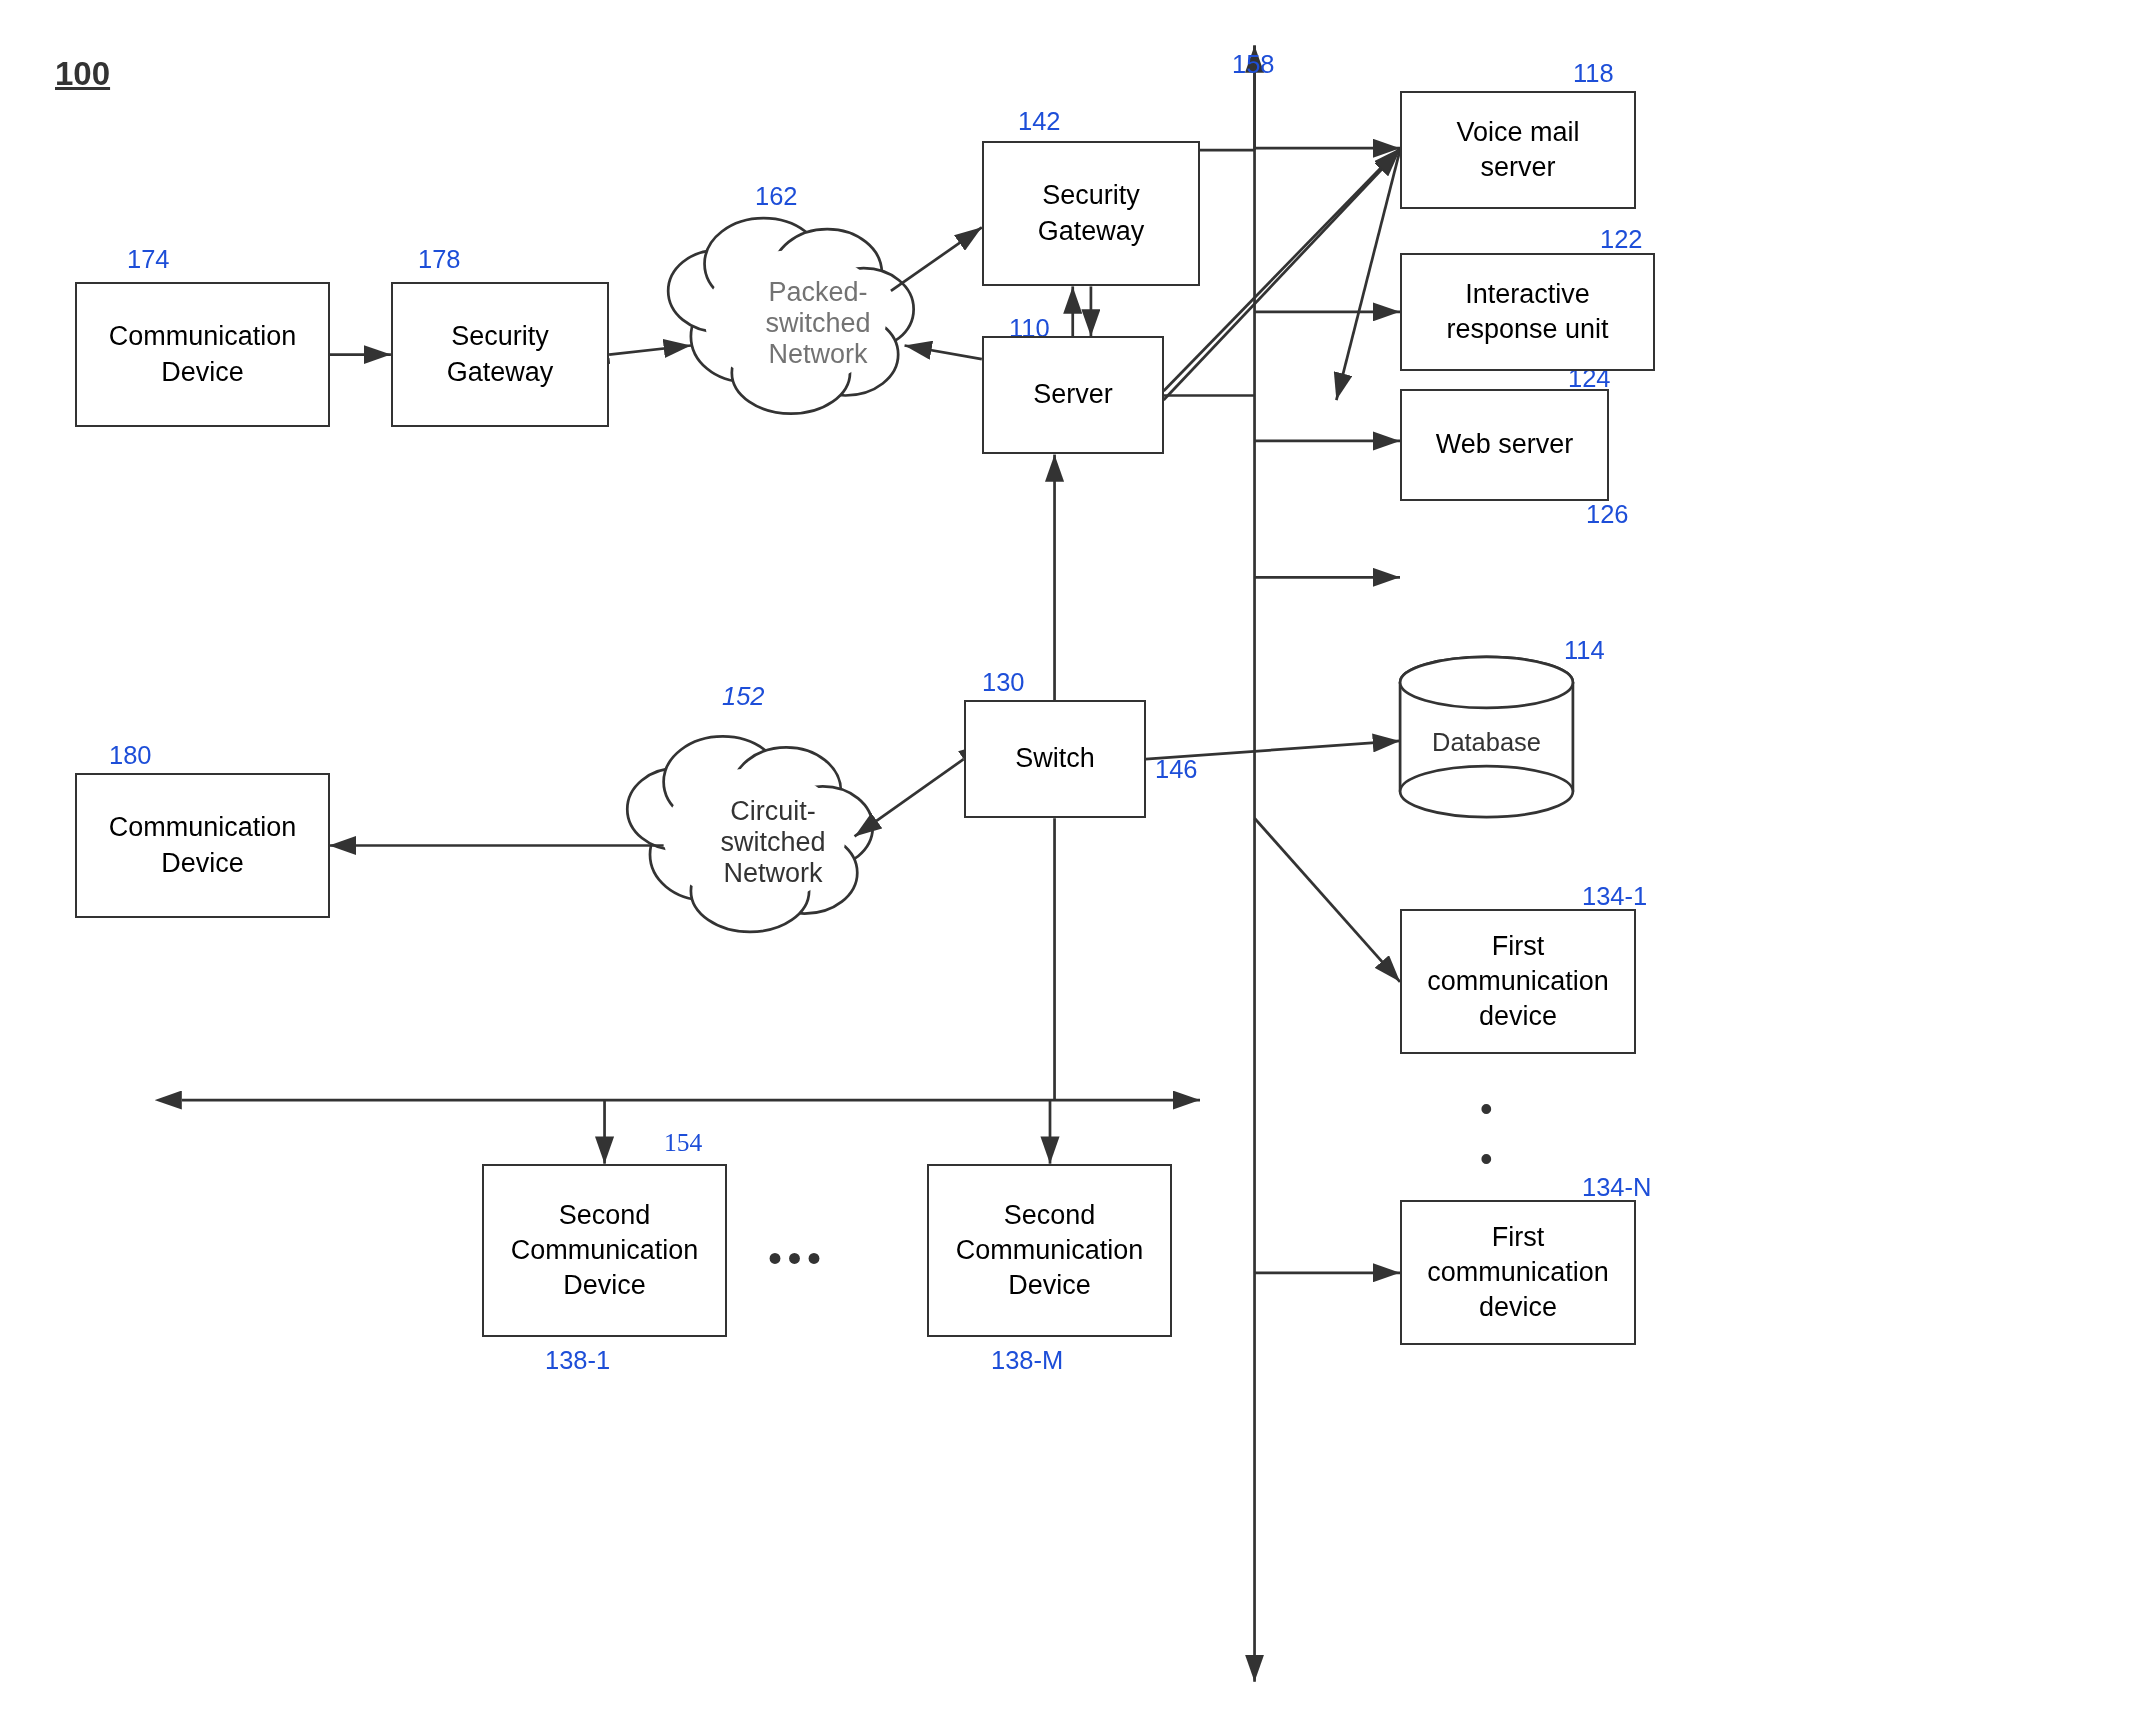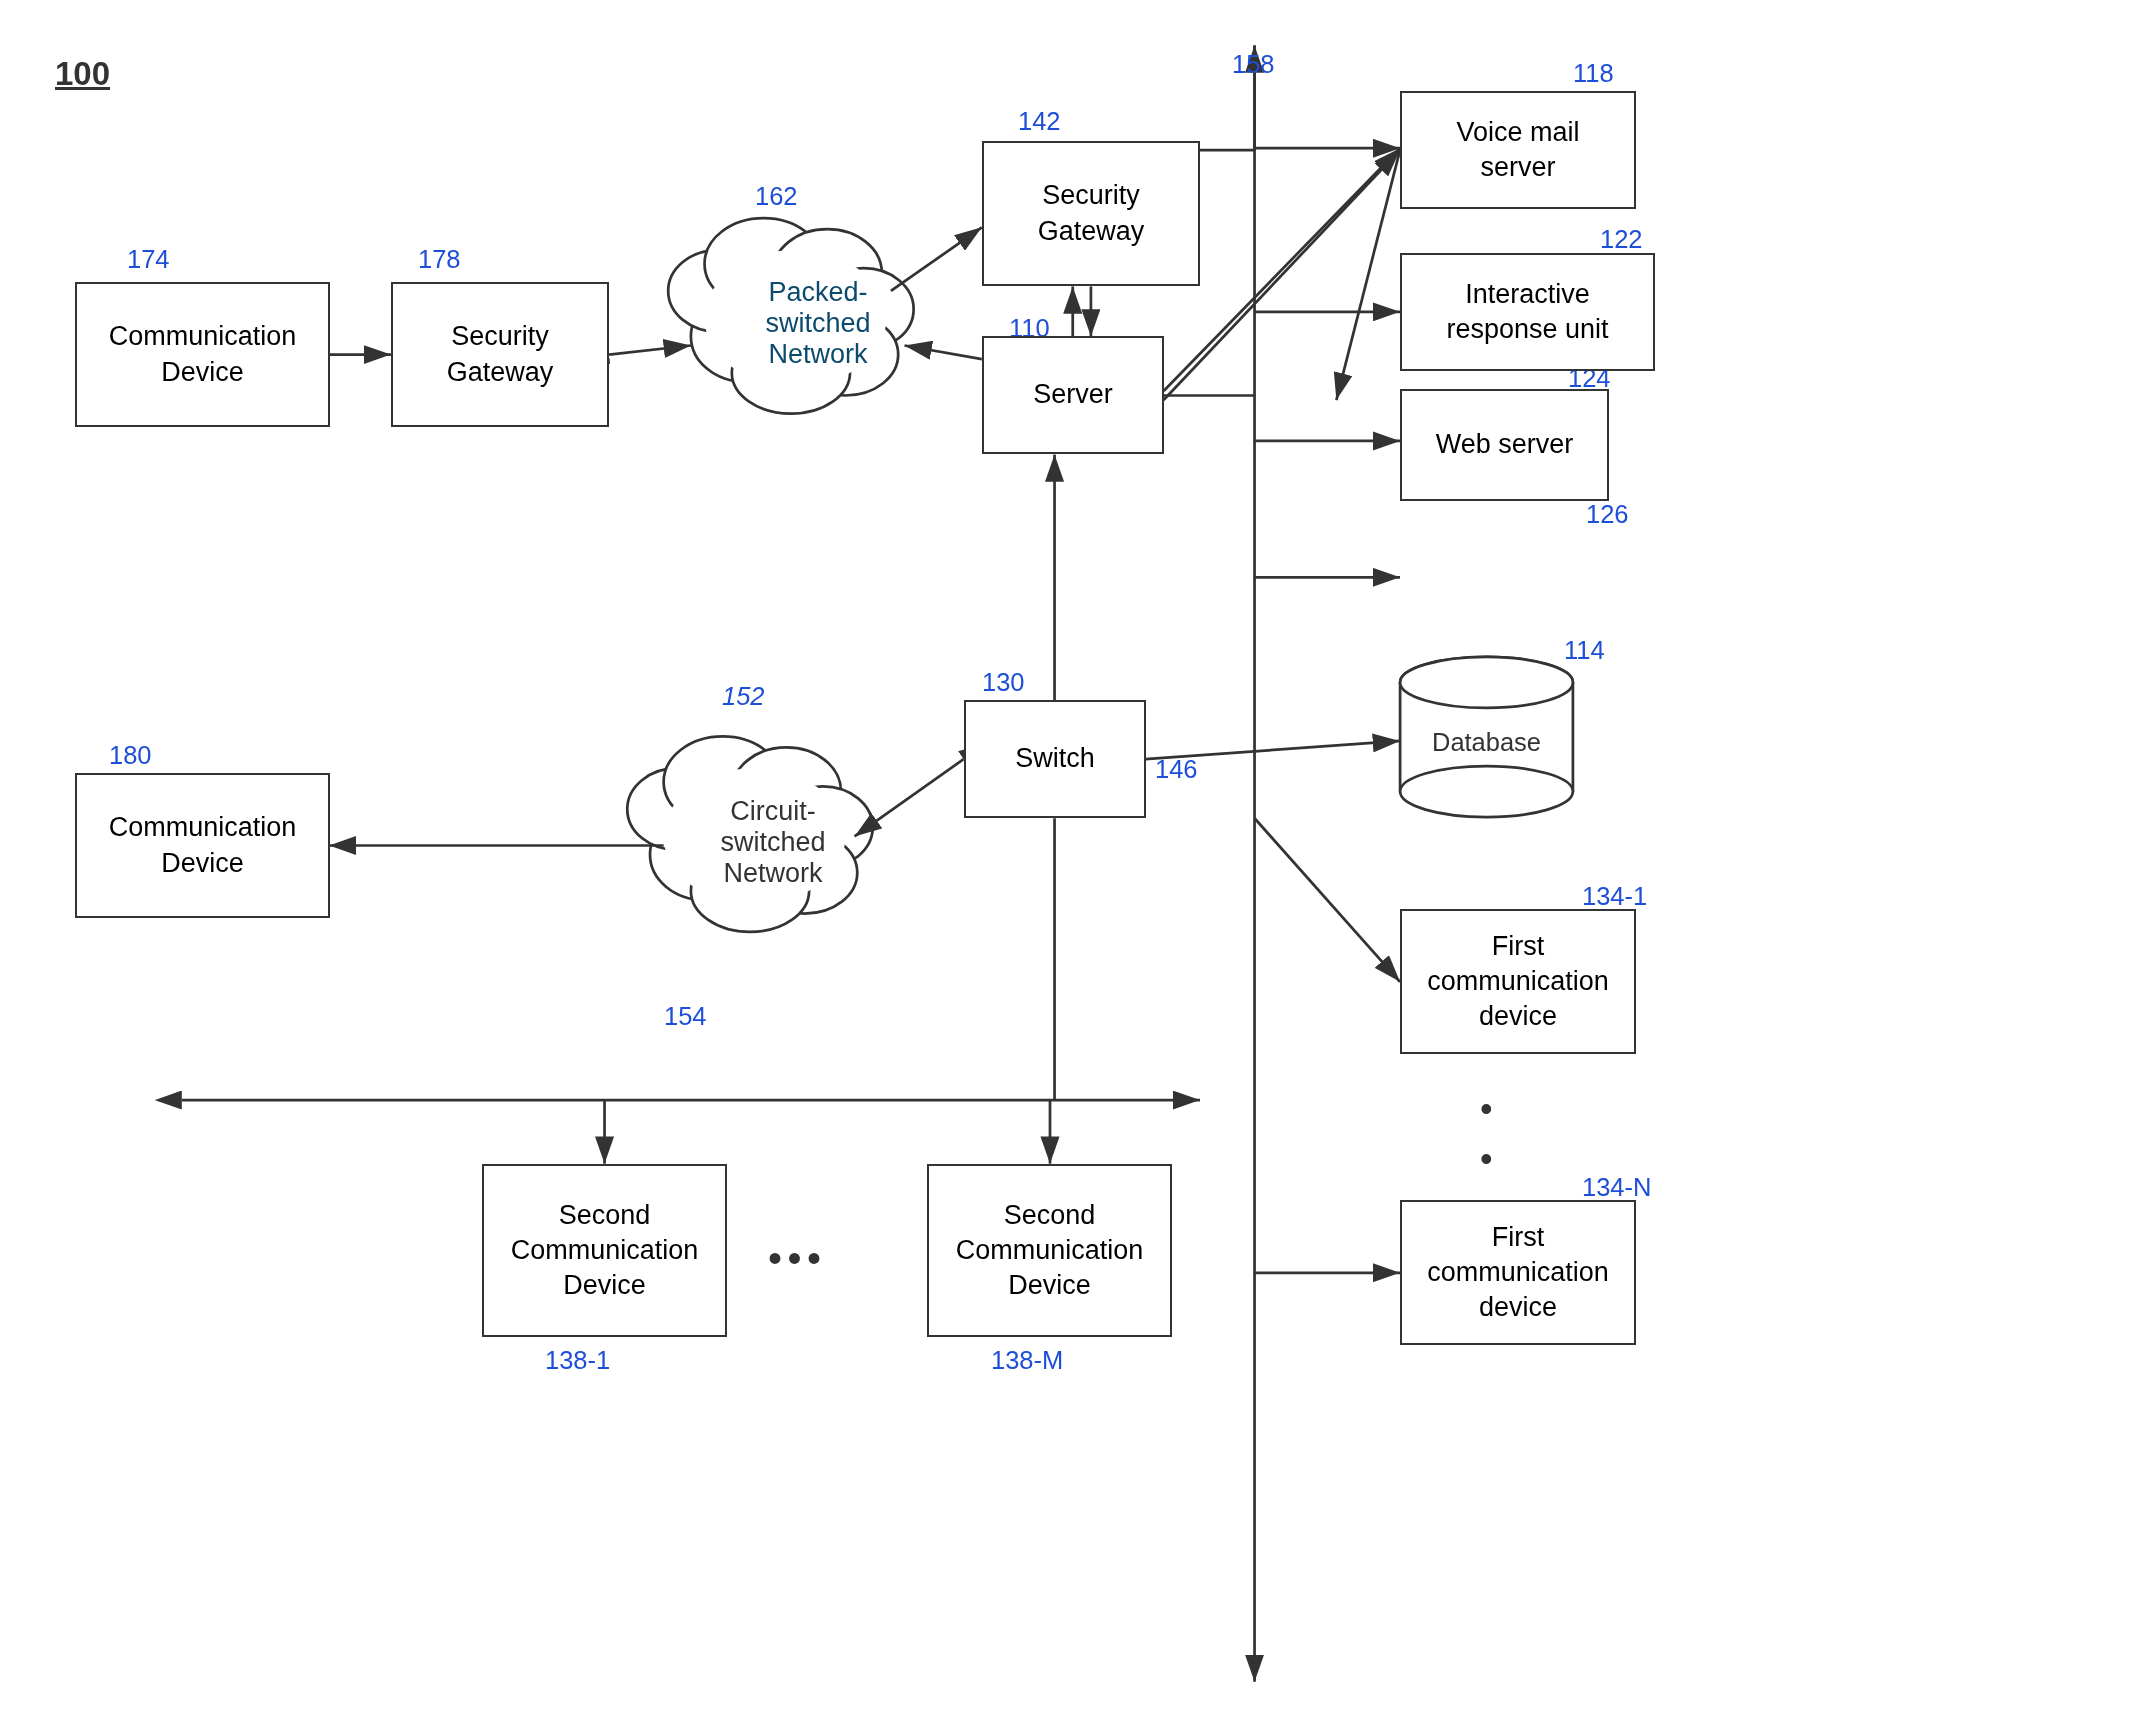--- a/index.html
+++ b/index.html
@@ -164,23 +164,23 @@
   <div class="label" style="top:500px; left:1586px;">126</div>
   <div class="label" style="top:741px; left:109px;">180</div>
   <div class="label" style="top:682px; left:722px;font-style:italic;">152</div>
   <div class="label" style="top:668px; left:982px;">130</div>
   <div class="label" style="top:636px; left:1564px;">114</div>
   <div class="label" style="top:882px; left:1582px;">134-1</div>
   <div class="label" style="top:1173px; left:1582px;">134-N</div>
   <div class="label" style="top:1346px; left:545px;">138-1</div>
   <div class="label" style="top:1346px; left:991px;">138-M</div>
   <div class="label" style="top:755px; left:1155px;">146</div>
-  <div class="label" style="top:1002px; left:664px;">154</div>
-
-  <div style="position:absolute; top:277px; left:727px; font-size:27px; text-align:center; width:182px; color:#0c4a6e; pointer-events:none;">
+  <div class="label" style="top:1128px; left:664px;font-family:Liberation Serif, serif;">154</div>
+
+  <div style="position:absolute; top:277px; left:727px; font-size:27px; text-align:center; width:182px; color:#737373; pointer-events:none;">
     Packed-<br>switched<br>Network
   </div>
   <div style="position:absolute; top:796px; left:682px; font-size:27px; text-align:center; width:182px; color:#333; pointer-events:none;">
     Circuit-<br>switched<br>Network
   </div>
 
   <div class="box" style="left:75px; top:282px; width:255px; height:145px;">
     <span>Communication<br>Device</span>
   </div>
 

